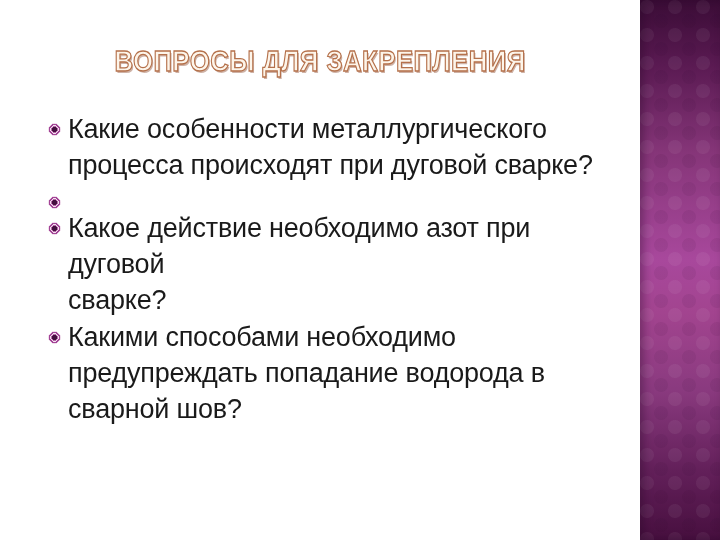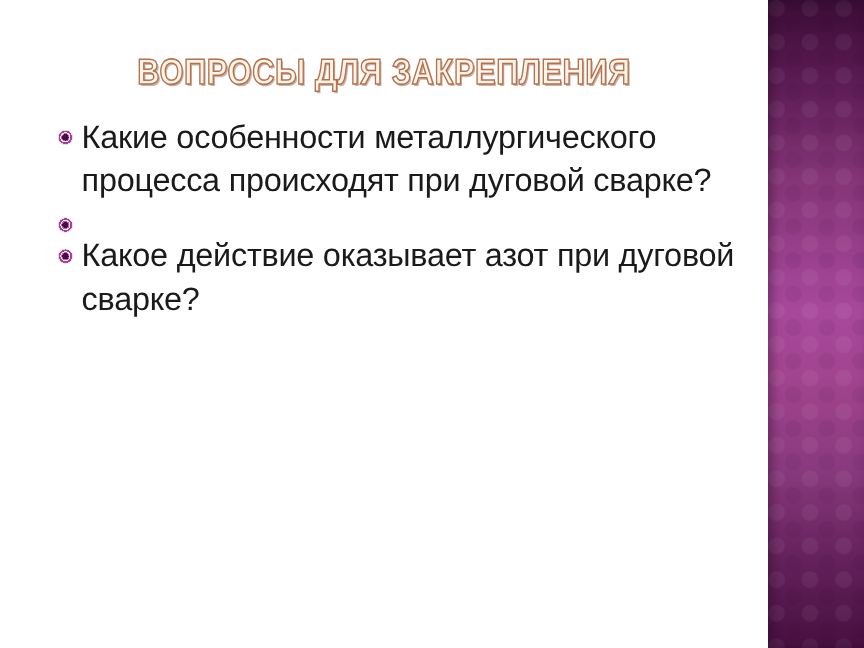--- a/index.html
+++ b/index.html
@@ -36,21 +36,21 @@
     text-shadow: 1.5px 1.5px 0 rgba(146, 84, 58, 0.45);
     transform: scaleX(0.86);
     transform-origin: 50% 50%;
     white-space: nowrap;
   }
 
   
   .bullet-list {
     position: absolute;
     left: 48px;
-    top: 96px;
+    top: 111px;
     width: 582px;
   }
   .bullet-item {
     display: flex;
     align-items: flex-start;
     margin: 0 0 1px 0;
   }
   .bullet-icon {
     flex: 0 0 auto;
     width: 13px;
@@ -113,22 +113,28 @@
 процесса происходят при дуговой сварке?</span>
     </div>
 
     <div class="bullet-item">
       <span class="bullet-icon"></span>
     </div>
 
 
     <div class="bullet-item">
       <span class="bullet-icon"></span>
-      <span class="bullet-text">Какое действие оказывает азот при дуговой
+      <span class="bullet-text">Какое действие необходимо азот при дуговой
 сварке?</span>
     </div>
 
+    <div class="bullet-item">
+      <span class="bullet-icon"></span>
+      <span class="bullet-text">Какими способами необходимо
+предупреждать попадание водорода в
+сварной шов?</span>
+    </div>
 
   </div>
 
   <div class="side-strip"></div>
 
 </div>
 
 </body></html>

